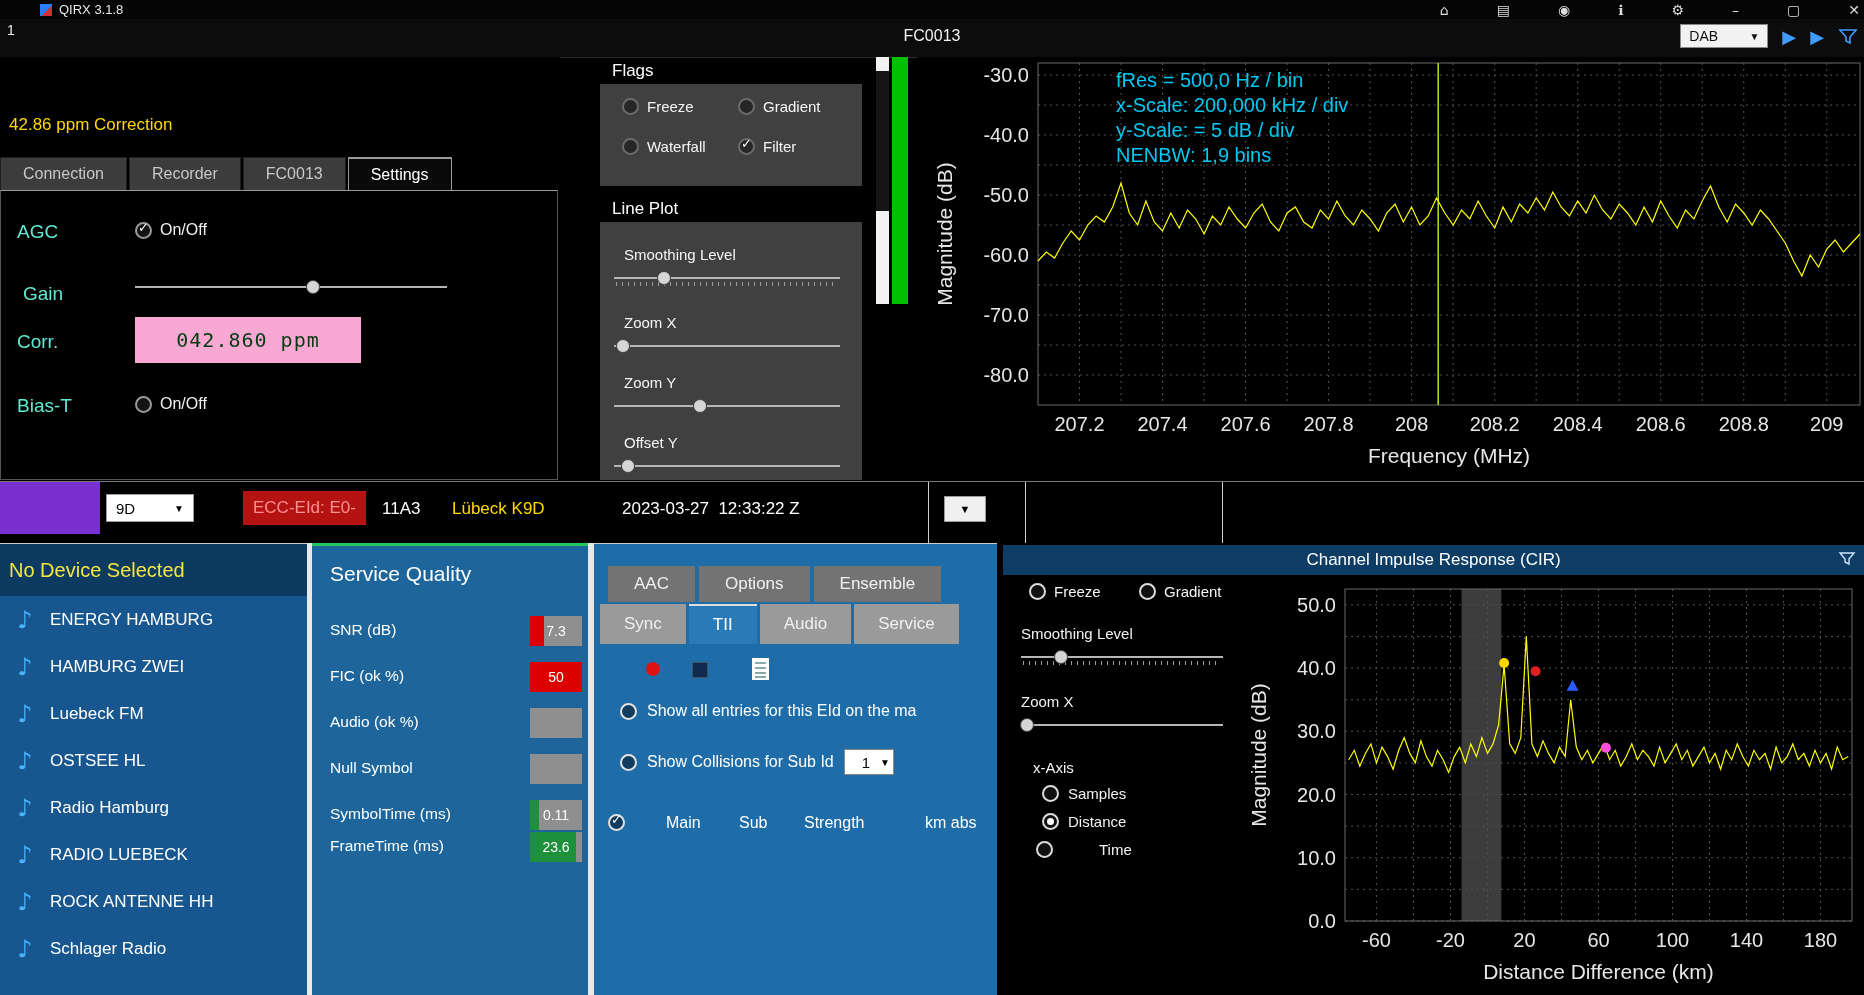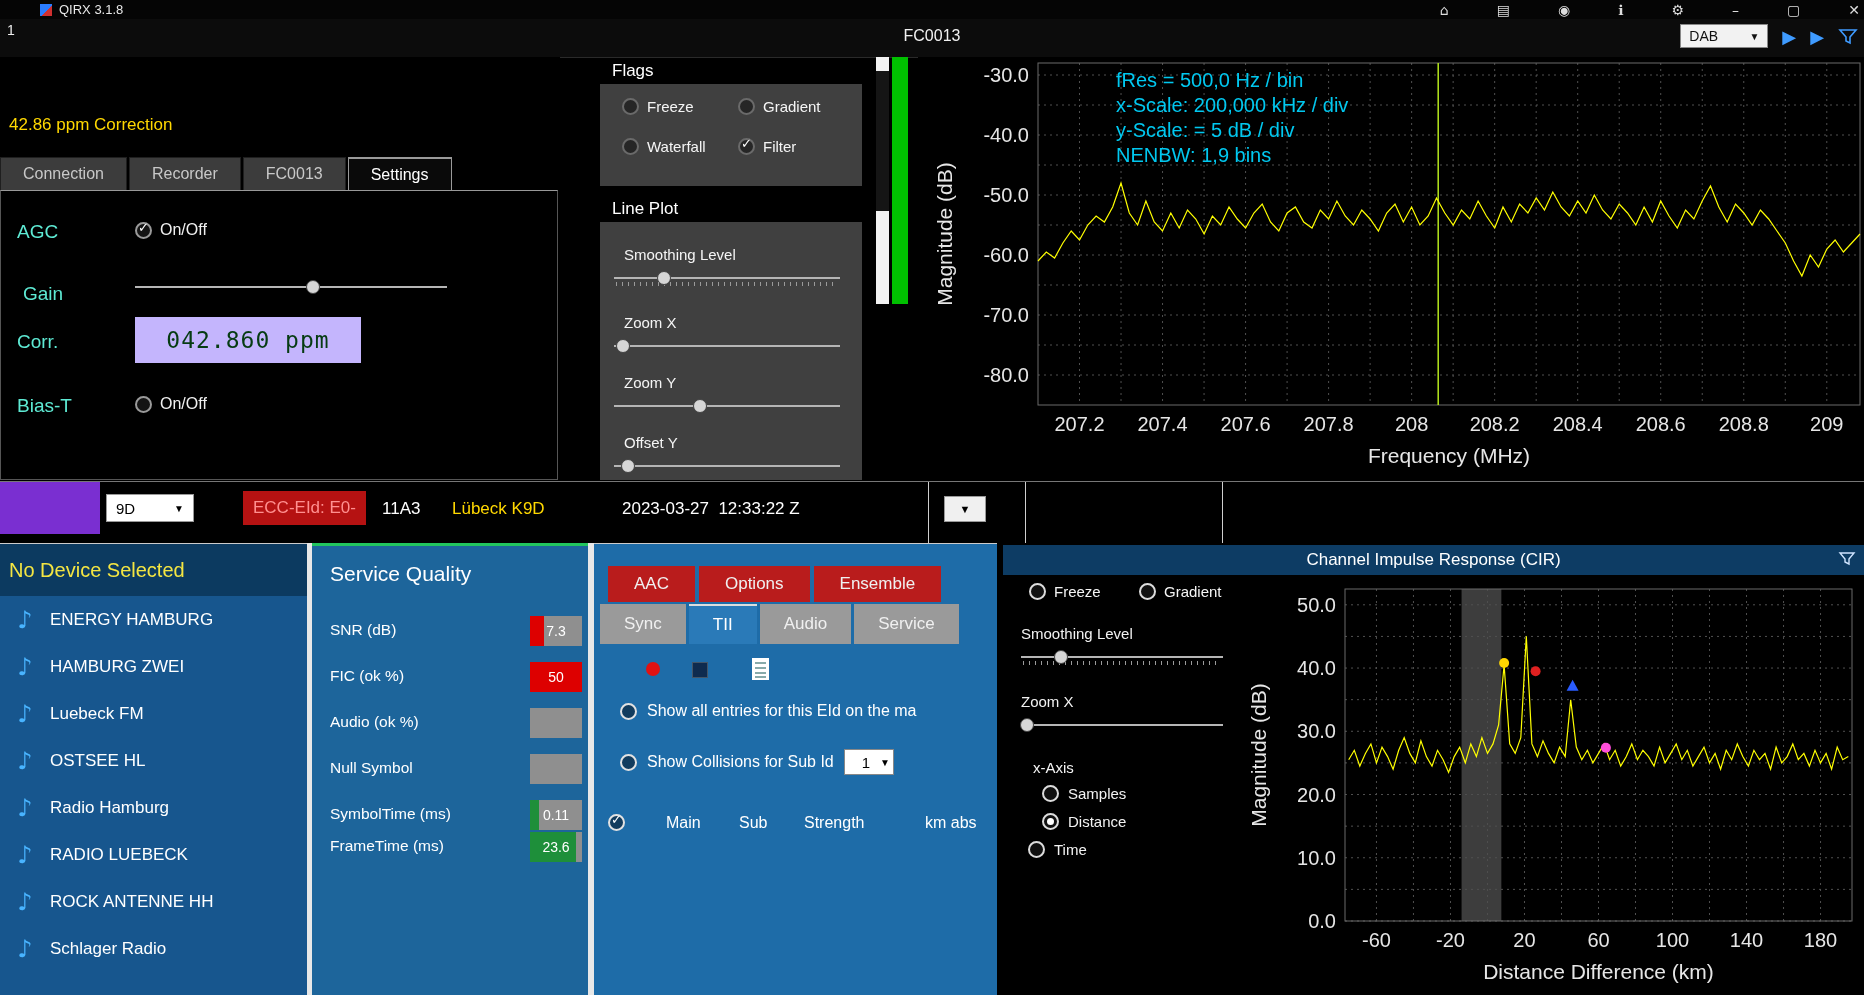--- a/index.html
+++ b/index.html
@@ -52,23 +52,23 @@
           border-radius:50%;background:#fff;}
   .group-box .toggle{border-color:#6a6a6a;background:#262626;}
 
   
   .hslider{position:relative;height:16px;}
   .hslider .track{position:absolute;left:0;right:0;top:7px;height:2px;background:#b5b5b5;}
   .hslider .thumb{position:absolute;top:1px;margin-left:-7px;width:14px;height:14px;
                   border-radius:50%;background:#d6d6d6;border:1px solid #444;box-sizing:border-box;}
   .hslider .ticks{position:absolute;left:2px;right:2px;top:12px;height:4px;
                   background:repeating-linear-gradient(90deg,#9a9a9a 0 1px,transparent 1px 6px);}
-  .corr-box{position:absolute;left:134px;top:126px;width:226px;height:46px;background:#c4b5fd;
+  .corr-box{position:absolute;left:134px;top:126px;width:226px;height:46px;background:#f9a8d4;
             display:flex;align-items:center;justify-content:center;
-            font-family:"DejaVu Sans Mono",monospace;font-size:23px;color:#063b12;letter-spacing:1px;}
+            font-family:"DejaVu Sans Mono",monospace;font-size:20px;color:#063b12;letter-spacing:1px;}
 
   
   .group-title{position:absolute;font-size:17px;color:#fff;}
   .group-box{position:absolute;background:#404040;}
   .flag-item{position:absolute;display:flex;align-items:center;font-size:15px;color:#f5f5f5;}
   .flag-item span{margin-left:8px;}
   .lp-label{position:absolute;left:24px;font-size:15px;color:#f5f5f5;}
   .lp-slider{position:absolute;left:14px;width:226px;}
 
   
@@ -108,21 +108,21 @@
   .q-row{position:absolute;left:18px;width:246px;height:30px;}
   .q-label{position:absolute;left:0;top:3px;font-size:15.5px;color:#fff;}
   .q-box{position:absolute;left:200px;top:-2px;width:52px;height:30px;background:#8f8f8f;overflow:hidden;}
   .q-fill{position:absolute;left:0;top:0;height:100%;}
   .q-val{position:absolute;inset:0;display:flex;align-items:center;justify-content:center;
          font-size:14px;color:#fff;}
 
   .tii{position:absolute;left:594px;top:543px;width:403px;height:452px;background:#1e6ca8;
        border-top:1px solid #ccc;box-sizing:border-box;overflow:hidden;}
   .tii-toptabs{position:absolute;left:14px;top:22px;display:flex;gap:4px;}
-  .ttab{height:36px;display:flex;align-items:center;padding:0 26px;background:#b91c1c;
+  .ttab{height:36px;display:flex;align-items:center;padding:0 26px;background:#737373;
         color:#f0f0f0;font-size:17px;}
   .tii-tabs{position:absolute;left:6px;top:60px;display:flex;gap:3px;}
   .stab{height:40px;display:flex;align-items:center;padding:0 24px;background:#9a9a9a;
         color:#f0f0f0;font-size:17px;box-sizing:border-box;}
   .stab.active{background:#2a7ab8;color:#fff;border-top:2px solid #ddd;}
   .icon-row{position:absolute;left:0;top:114px;width:100%;height:26px;}
   .red-dot{position:absolute;left:52px;top:4px;width:14px;height:14px;border-radius:50%;background:#e01212;}
   .navy-sq{position:absolute;left:98px;top:4px;width:14px;height:14px;background:#0e2b4e;border:1px solid #456;}
   .doc-icon{position:absolute;left:158px;top:0;width:17px;height:22px;background:#fff;}
   .doc-icon::before{content:"";position:absolute;left:3px;top:4px;width:11px;height:2px;background:#8aa;
@@ -489,21 +489,21 @@
     </div>
     <div class="cir-ctl-label" style="left:30px;top:216px;">x-Axis</div>
     <div class="cir-radio" style="left:30px;top:242px;">
       <span class="toggle"></span>
       <span>Samples</span>
     </div>
     <div class="cir-radio" style="left:30px;top:270px;">
       <span class="toggle dot"></span>
       <span>Distance</span>
     </div>
-    <div class="cir-radio" style="left:16px;top:298px;">
+    <div class="cir-radio" style="left:24px;top:298px;gap:37px;">
       <span class="toggle"></span>
       <span>Time</span>
     </div>
     <svg id="cir-svg" class="plot" style="left:237px;top:32px;" width="624" height="420">
         <rect x="221.5729927007299" y="14" width="39.7828467153285" height="332" fill="#3d3d3d"></rect>
         <line x1="136.45620437956205" x2="136.45620437956205" y1="14" y2="346" stroke="#505050" stroke-dasharray="2,4"></line>
         <line x1="173.46350364963504" x2="173.46350364963504" y1="14" y2="346" stroke="#505050" stroke-dasharray="2,4"></line>
         <line x1="210.47080291970804" x2="210.47080291970804" y1="14" y2="346" stroke="#505050" stroke-dasharray="2,4"></line>
         <line x1="247.47810218978103" x2="247.47810218978103" y1="14" y2="346" stroke="#505050" stroke-dasharray="2,4"></line>
         <line x1="284.485401459854" x2="284.485401459854" y1="14" y2="346" stroke="#505050" stroke-dasharray="2,4"></line>

